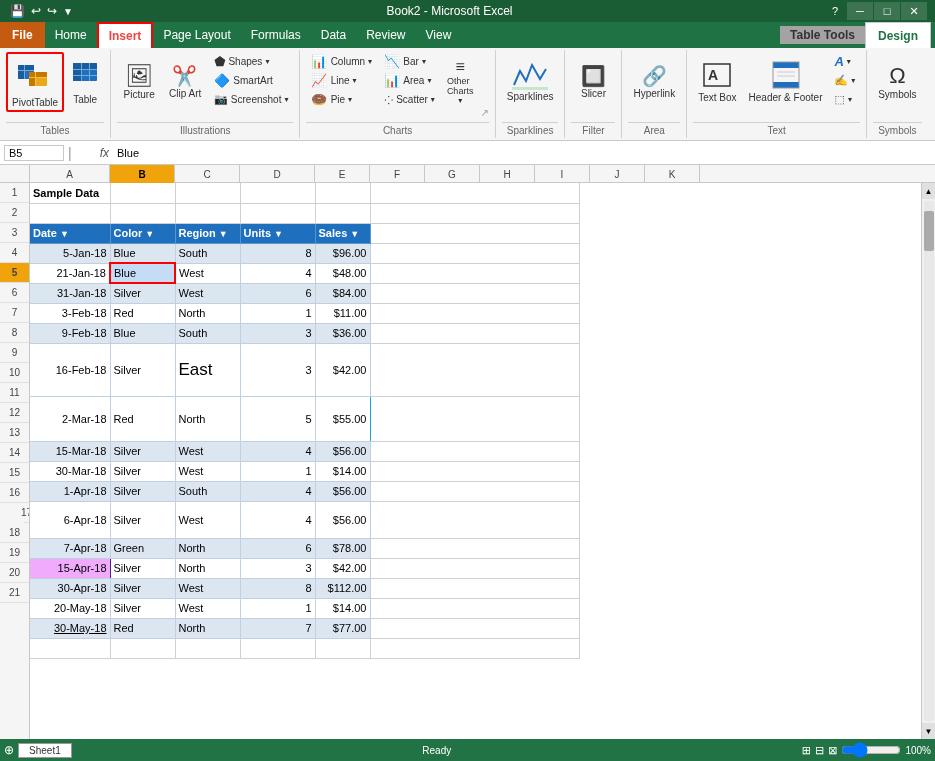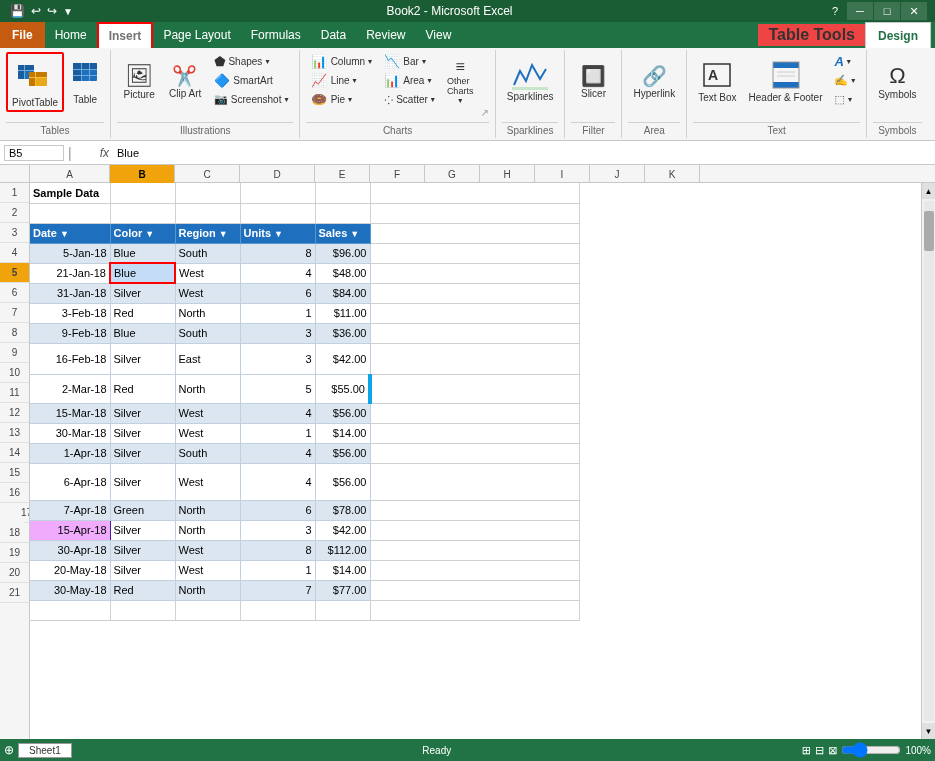--- a/index.html
+++ b/index.html
@@ -102,28 +102,28 @@
         <button style="background:none;border:none;color:white;font-size:11px;cursor:pointer;width:22px;height:18px;">?</button>
         <button style="background:rgba(255,255,255,0.15);border:none;color:white;font-size:11px;cursor:pointer;width:26px;height:18px;">─</button>
         <button style="background:rgba(255,255,255,0.15);border:none;color:white;font-size:11px;cursor:pointer;width:26px;height:18px;">□</button>
         <button style="background:rgba(255,255,255,0.15);border:none;color:white;font-size:11px;cursor:pointer;width:26px;height:18px;">✕</button>
       </div>
     </div>
 
     <div style="display:flex; background:#1f7244; height:26px; align-items:stretch;">
       <button style="background:#c55a11;border:none;color:white;font-size:12px;cursor:pointer;padding:0 12px;font-weight:bold;">File</button>
       <button style="background:none;border:none;color:white;font-size:12px;cursor:pointer;padding:0 10px;">Home</button>
-      <button style="background:white;border:2px solid red;color:#737373;font-size:12px;cursor:pointer;padding:0 10px;font-weight:bold;border-bottom:none;">Insert</button>
+      <button style="background:white;border:2px solid red;color:#ef4444;font-size:12px;cursor:pointer;padding:0 10px;font-weight:bold;border-bottom:none;">Insert</button>
       <button style="background:none;border:none;color:white;font-size:12px;cursor:pointer;padding:0 10px;">Page Layout</button>
       <button style="background:none;border:none;color:white;font-size:12px;cursor:pointer;padding:0 10px;">Formulas</button>
       <button style="background:none;border:none;color:white;font-size:12px;cursor:pointer;padding:0 10px;">Data</button>
       <button style="background:none;border:none;color:white;font-size:12px;cursor:pointer;padding:0 10px;">Review</button>
       <button style="background:none;border:none;color:white;font-size:12px;cursor:pointer;padding:0 10px;">View</button>
       <div style="flex:1; display:flex; align-items:center; justify-content:flex-end; padding-right:4px;">
-        <div style="background:#ef4444;color:#333;font-size:16px;font-weight:bold;padding:2px 10px;">Table Tools</div>
+        <div style="background:#a3a3a3;color:#333;font-size:12px;font-weight:bold;padding:2px 10px;">Table Tools</div>
         <button style="background:white;border:none;color:#217346;font-size:12px;cursor:pointer;padding:0 12px;font-weight:bold;height:26px;border-left:1px solid #c8c8c8;border-right:1px solid #c8c8c8;border-top:1px solid #c8c8c8;">Design</button>
       </div>
     </div>
   </div>
 
   <div id="ribbon" style="background:#f5f5f5; border-bottom:1px solid #c8c8c8; min-height:90px; display:flex; flex-direction:column;">
     <div id="ribbon-content" style="display:flex; align-items:stretch; flex:1; padding:2px 0;">
 
       <div class="ribbon-group">
         <div class="ribbon-group-content">
@@ -450,33 +450,33 @@
           <td style="background:#dce6f1;height:20px;border-right:1px solid #c0d0e0;border-bottom:1px solid #c0d0e0;font-size:11px;padding:0 3px;">Blue</td>
           <td style="background:#dce6f1;height:20px;border-right:1px solid #c0d0e0;border-bottom:1px solid #c0d0e0;font-size:11px;padding:0 3px;">South</td>
           <td style="background:#dce6f1;height:20px;border-right:1px solid #c0d0e0;border-bottom:1px solid #c0d0e0;font-size:11px;padding:0 3px;text-align:right;">3</td>
           <td style="background:#dce6f1;height:20px;border-right:1px solid #c0d0e0;border-bottom:1px solid #c0d0e0;font-size:11px;padding:0 3px;text-align:right;">$36.00</td>
           <td colspan="6" style="border-bottom:1px solid #d0d0d0;"></td>
         </tr>
 
         <tr>
           <td style="background:#ffffff;height:20px;border-right:1px solid #c0d0e0;border-bottom:1px solid #c0d0e0;font-size:11px;padding:0 3px;text-align:right;">16-Feb-18</td>
           <td style="background:#ffffff;height:20px;border-right:1px solid #c0d0e0;border-bottom:1px solid #c0d0e0;font-size:11px;padding:0 3px;">Silver</td>
-          <td style="background:#ffffff;height:20px;border-right:1px solid #c0d0e0;border-bottom:1px solid #c0d0e0;font-size:11px;padding:9px 3px;">East</td>
+          <td style="background:#ffffff;height:20px;border-right:1px solid #c0d0e0;border-bottom:1px solid #c0d0e0;font-size:17px;padding:16px 3px;">East</td>
           <td style="background:#ffffff;height:20px;border-right:1px solid #c0d0e0;border-bottom:1px solid #c0d0e0;font-size:11px;padding:0 3px;text-align:right;">3</td>
           <td style="background:#ffffff;height:20px;border-right:1px solid #c0d0e0;border-bottom:1px solid #c0d0e0;font-size:11px;padding:0 3px;text-align:right;">$42.00</td>
           <td colspan="6" style="border-bottom:1px solid #d0d0d0;"></td>
         </tr>
 
 
         <tr>
           <td style="background:#ffffff;height:20px;border-right:1px solid #c0d0e0;border-bottom:1px solid #c0d0e0;font-size:11px;padding:0 3px;text-align:right;">2-Mar-18</td>
           <td style="background:#ffffff;height:20px;border-right:1px solid #c0d0e0;border-bottom:1px solid #c0d0e0;font-size:11px;padding:0 3px;">Red</td>
           <td style="background:#ffffff;height:20px;border-right:1px solid #c0d0e0;border-bottom:1px solid #c0d0e0;font-size:11px;padding:0 3px;">North</td>
           <td style="background:#ffffff;height:20px;border-right:1px solid #c0d0e0;border-bottom:1px solid #c0d0e0;font-size:11px;padding:0 3px;text-align:right;">5</td>
-          <td style="background:#ffffff;height:20px;border-right:4px solid #0ea5e9;border-bottom:1px solid #c0d0e0;font-size:11px;padding:8px 3px;text-align:right;">$55.00</td>
+          <td style="background:#ffffff;height:20px;border-right:1px solid #0ea5e9;border-bottom:1px solid #c0d0e0;font-size:11px;padding:16px 3px;text-align:right;">$55.00</td>
           <td colspan="6" style="border-bottom:1px solid #d0d0d0;"></td>
         </tr>
 
         <tr>
           <td style="background:#dce6f1;height:20px;border-right:1px solid #c0d0e0;border-bottom:1px solid #c0d0e0;font-size:11px;padding:0 3px;text-align:right;">15-Mar-18</td>
           <td style="background:#dce6f1;height:20px;border-right:1px solid #c0d0e0;border-bottom:1px solid #c0d0e0;font-size:11px;padding:0 3px;">Silver</td>
           <td style="background:#dce6f1;height:20px;border-right:1px solid #c0d0e0;border-bottom:1px solid #c0d0e0;font-size:11px;padding:0 3px;">West</td>
           <td style="background:#dce6f1;height:20px;border-right:1px solid #c0d0e0;border-bottom:1px solid #c0d0e0;font-size:11px;padding:0 3px;text-align:right;">4</td>
           <td style="background:#dce6f1;height:20px;border-right:1px solid #c0d0e0;border-bottom:1px solid #c0d0e0;font-size:11px;padding:0 3px;text-align:right;">$56.00</td>
           <td colspan="6" style="border-bottom:1px solid #d0d0d0;"></td>
@@ -539,21 +539,21 @@
         <tr>
           <td style="background:#ffffff;height:20px;border-right:1px solid #c0d0e0;border-bottom:1px solid #c0d0e0;font-size:11px;padding:0 3px;text-align:right;">20-May-18</td>
           <td style="background:#ffffff;height:20px;border-right:1px solid #c0d0e0;border-bottom:1px solid #c0d0e0;font-size:11px;padding:0 3px;">Silver</td>
           <td style="background:#ffffff;height:20px;border-right:1px solid #c0d0e0;border-bottom:1px solid #c0d0e0;font-size:11px;padding:0 3px;">West</td>
           <td style="background:#ffffff;height:20px;border-right:1px solid #c0d0e0;border-bottom:1px solid #c0d0e0;font-size:11px;padding:0 3px;text-align:right;">1</td>
           <td style="background:#ffffff;height:20px;border-right:1px solid #c0d0e0;border-bottom:1px solid #c0d0e0;font-size:11px;padding:0 3px;text-align:right;">$14.00</td>
           <td colspan="6" style="border-bottom:1px solid #d0d0d0;"></td>
         </tr>
 
         <tr>
-          <td style="background:#dce6f1;height:20px;border-right:1px solid #c0d0e0;border-bottom:1px solid #c0d0e0;font-size:11px;padding:0 3px;text-align:right;">30-May-18</td>
+          <td style="background:#dce6f1;height:20px;border-right:1px solid #c0d0e0;border-bottom:1px solid #c0d0e0;font-size:11px;padding:0 3px;text-align:right;text-decoration:underline;">30-May-18</td>
           <td style="background:#dce6f1;height:20px;border-right:1px solid #c0d0e0;border-bottom:1px solid #c0d0e0;font-size:11px;padding:0 3px;">Red</td>
           <td style="background:#dce6f1;height:20px;border-right:1px solid #c0d0e0;border-bottom:1px solid #c0d0e0;font-size:11px;padding:0 3px;">North</td>
           <td style="background:#dce6f1;height:20px;border-right:1px solid #c0d0e0;border-bottom:1px solid #c0d0e0;font-size:11px;padding:0 3px;text-align:right;">7</td>
           <td style="background:#dce6f1;height:20px;border-right:1px solid #c0d0e0;border-bottom:1px solid #c0d0e0;font-size:11px;padding:0 3px;text-align:right;">$77.00</td>
           <td colspan="6" style="border-bottom:1px solid #d0d0d0;"></td>
         </tr>
 
         <tr>
           <td style="height:20px;border-right:1px solid #d0d0d0;border-bottom:1px solid #d0d0d0;"></td>
           <td style="height:20px;border-right:1px solid #d0d0d0;border-bottom:1px solid #d0d0d0;"></td>

